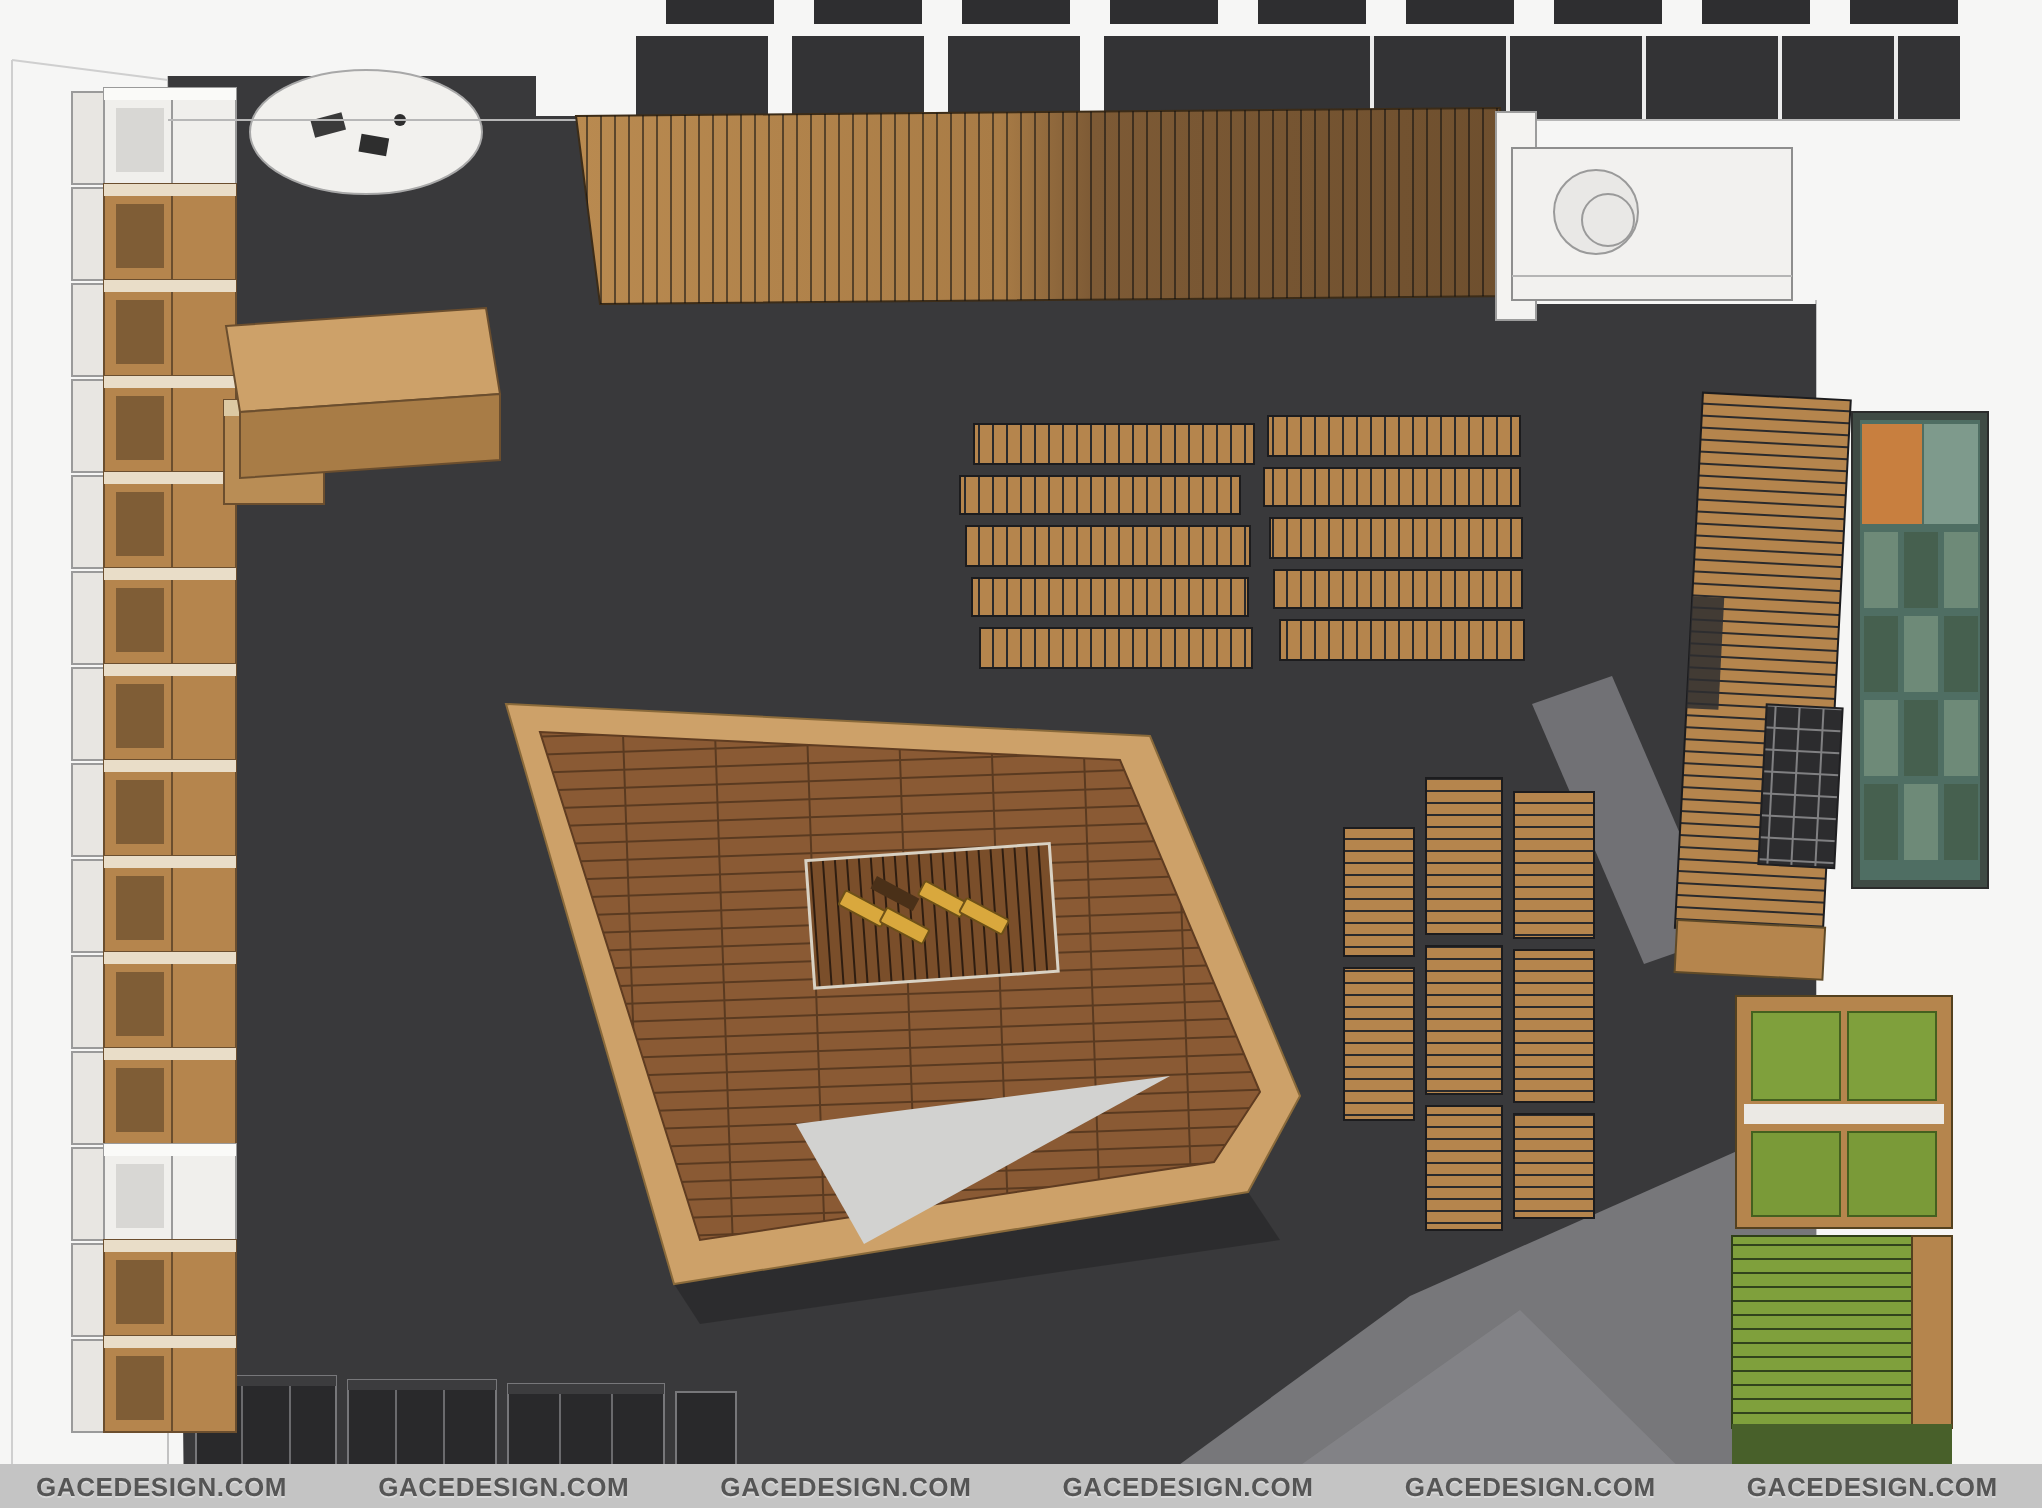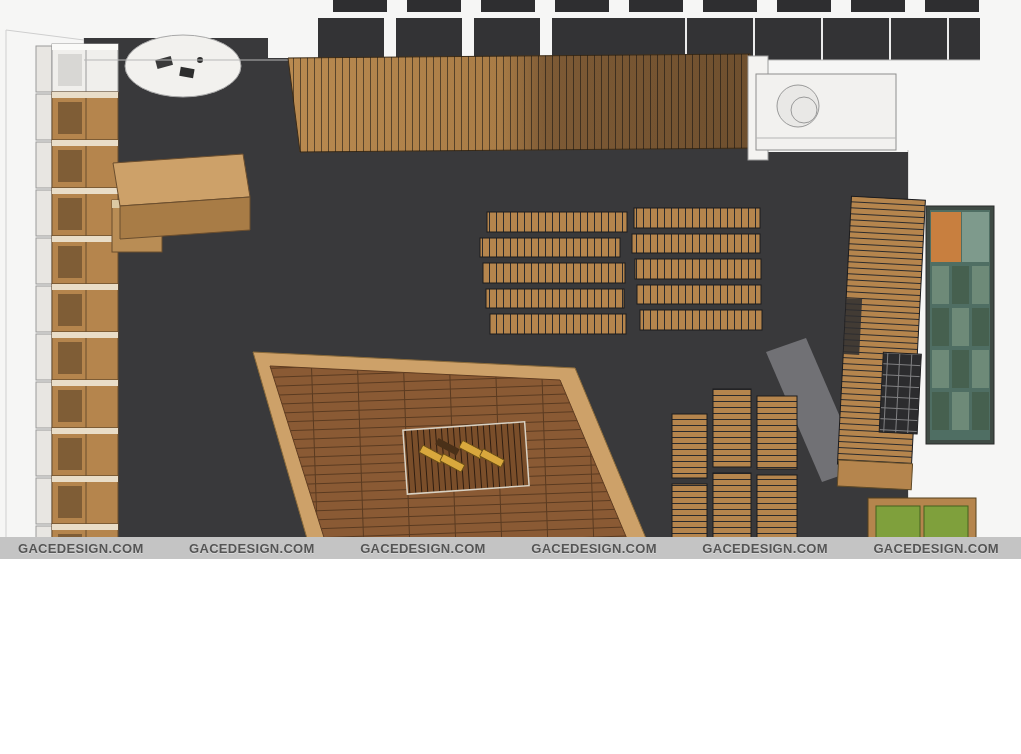--- a/index.html
+++ b/index.html
@@ -2,21 +2,21 @@
 <html style="--wood: #b5854d; --wood-dark: #8a5a34; --wood-light: #cda169; --wood-edge: #6b4e2e; --floor: #39393b; --floor-light: #77777a; --green: #7fa03c; --teal: #4f6e63; --accent-orange: #c87f3f; --accent-yellow: #d9a83d; --wall: #f6f6f5; --line: #b7b7b7; --bar: #c4c4c4; --bar-text: #555555; --panel-dark: #2e2e30;"><head>
 <meta charset="utf-8">
 <style>
   :root{
     --wood:#b5854d; --wood-dark:#8a5a34; --wood-light:#cda169; --wood-edge:#6b4e2e;
     --floor:#39393b; --floor-light:#77777a; --green:#7fa03c; --teal:#4f6e63;
     --accent-orange:#c87f3f; --accent-yellow:#d9a83d; --wall:#f6f6f5;
     --line:#b7b7b7; --bar:#c4c4c4; --bar-text:#555555; --panel-dark:#2e2e30;
   }
   html,body{margin:0;padding:0;background:#ffffff;}
-  .stage{position:relative;width:1021px;height:559px;overflow:hidden;background:#0369a1;
+  .stage{position:relative;width:1021px;height:754px;overflow:hidden;background:#0369a1;
          font-family:"Liberation Sans",sans-serif;}
   .stage svg{position:absolute;left:0;top:0;display:block;}
   .benchV{fill:url(#slatsV);stroke:#1c1c1e;stroke-width:1;}
   .benchH{fill:url(#slatsH);stroke:#1c1c1e;stroke-width:1;}
   .wm-bar{position:absolute;left:0;right:0;bottom:0;height:22px;background:var(--bar);
           display:flex;align-items:center;justify-content:space-between;
           padding:0 22px 0 18px;box-sizing:border-box;}
   .wm-bar span{font-size:13px;font-weight:bold;color:var(--bar-text);
                letter-spacing:.3px;text-shadow:0 1px 0 rgba(255,255,255,.35);white-space:nowrap;}
 </style>

